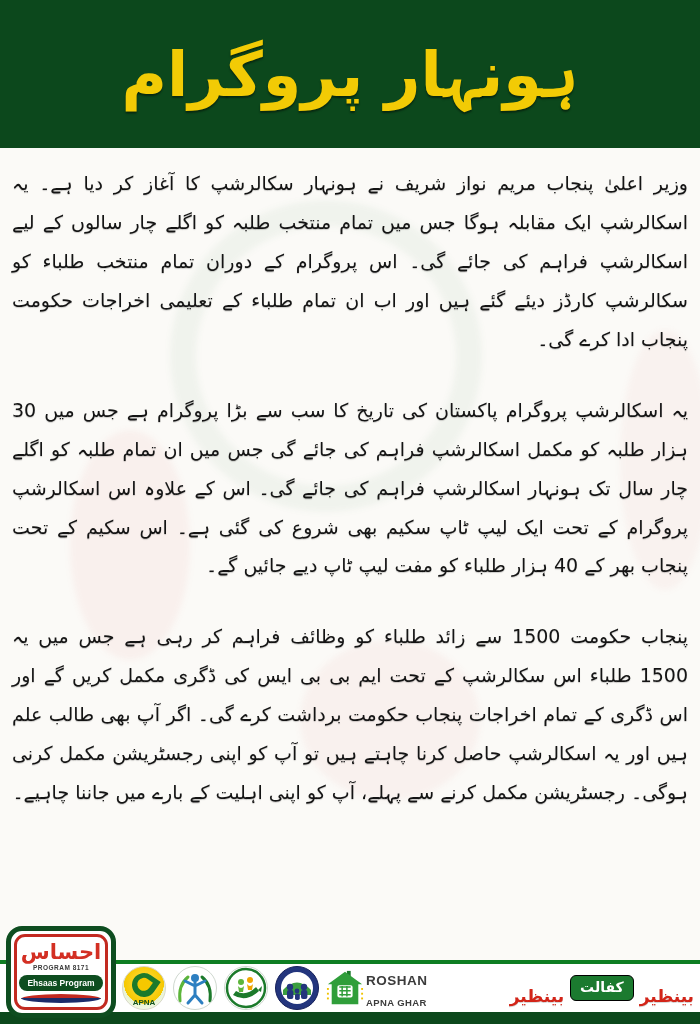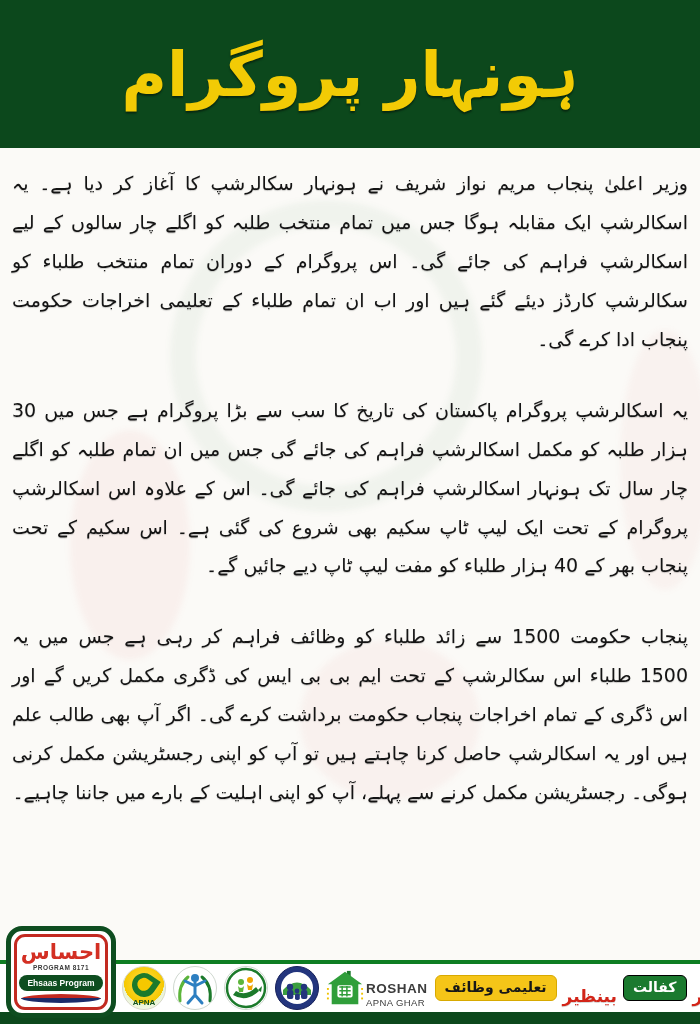--- a/index.html
+++ b/index.html
@@ -100,21 +100,21 @@
   .bisp-swirl::after{content:"";position:absolute;left:5px;top:5px;width:13px;height:13px;background:#f6c800;border-radius:50% 0 50% 50%;}
   .bisp-label{position:absolute;left:0;right:0;bottom:2px;text-align:center;font-family:"Liberation Sans",sans-serif;font-size:8px;font-weight:bold;color:#14521d;}
   .logo-white{background:#fff;border:1px solid #cfd8cf;}
   .logo-navy{background:#23357d;border:1px solid #16205a;}
   .round-logo svg{position:absolute;inset:0;}
   
   .roshan{flex:0 0 auto;display:flex;align-items:flex-end;gap:2px;}
   .roshan-house{width:38px;height:38px;}
   .roshan-text{font-family:"Liberation Sans",sans-serif;color:#3c3c3c;line-height:1;}
   .roshan-line1{font-size:13.5px;font-weight:bold;letter-spacing:.5px;}
-  .roshan-line2{font-size:9.5px;font-weight:normal;letter-spacing:.4px;margin-top:2px;}
+  .roshan-line2{font-size:9.5px;font-weight:bold;letter-spacing:.4px;margin-top:10px;}
   
   .benazir-group{flex:1 1 auto;display:flex;direction:rtl;align-items:center;gap:6px;justify-content:flex-start;}
   .brand-red{color:#d32418;font-size:17px;font-weight:bold;white-space:nowrap;text-shadow:0 1px 0 rgba(0,0,0,.15);margin-top:16px;}
   .badge{font-size:14px;font-weight:bold;padding:3px 9px 5px;border-radius:6px;white-space:nowrap;}
   .badge-green{background:#1b7a2f;color:#ffffff;border:1px solid #000000;}
   .badge-yellow{background:#f5c518;color:#171717;border:1px solid #d8a900;}
 </style>
 </head>
 <body>
 
@@ -197,21 +197,20 @@
         <div class="roshan-text">
           <div class="roshan-line1">ROSHAN</div>
           <div class="roshan-line2">APNA GHAR</div>
         </div>
       </div>
 
       <div class="benazir-group">
         <span class="brand-red">بینظیر</span>
         <span class="badge badge-green">کفالت</span>
         <span class="brand-red">بینظیر</span>
-        <span class="badge badge-yellow">تعلیمی وظائف</span>
       </div>
 
     </div>
 
     <div class="bottom-bar"></div>
   </div>
 
   <div class="ehsaas">
     <div class="ehsaas-inner">
       <div class="ehsaas-urdu">احساس</div>

